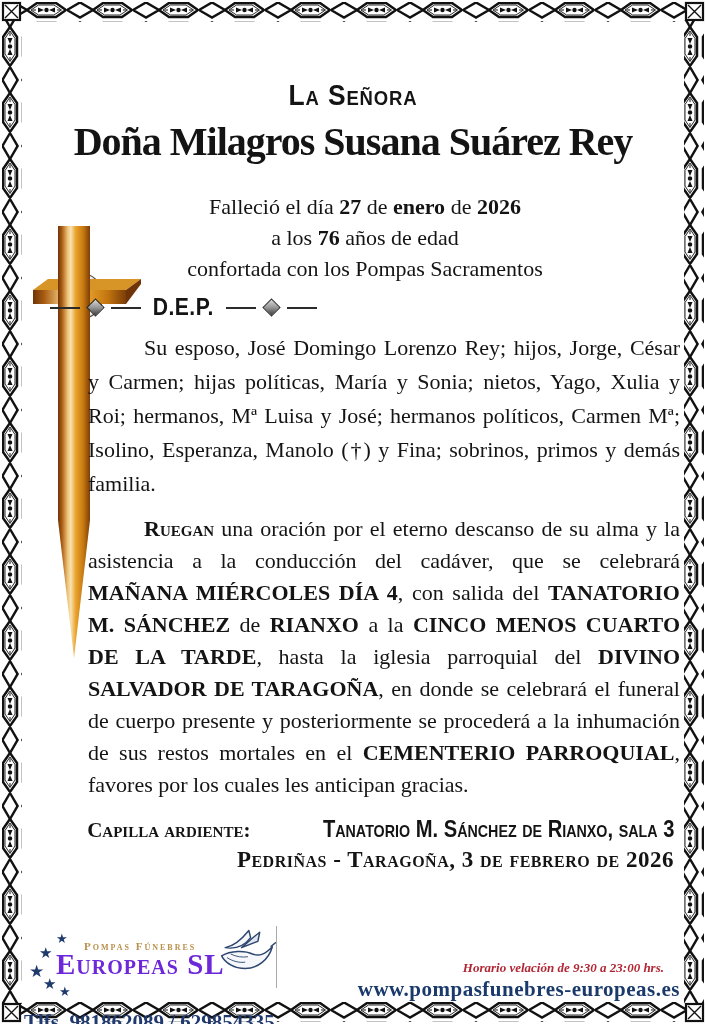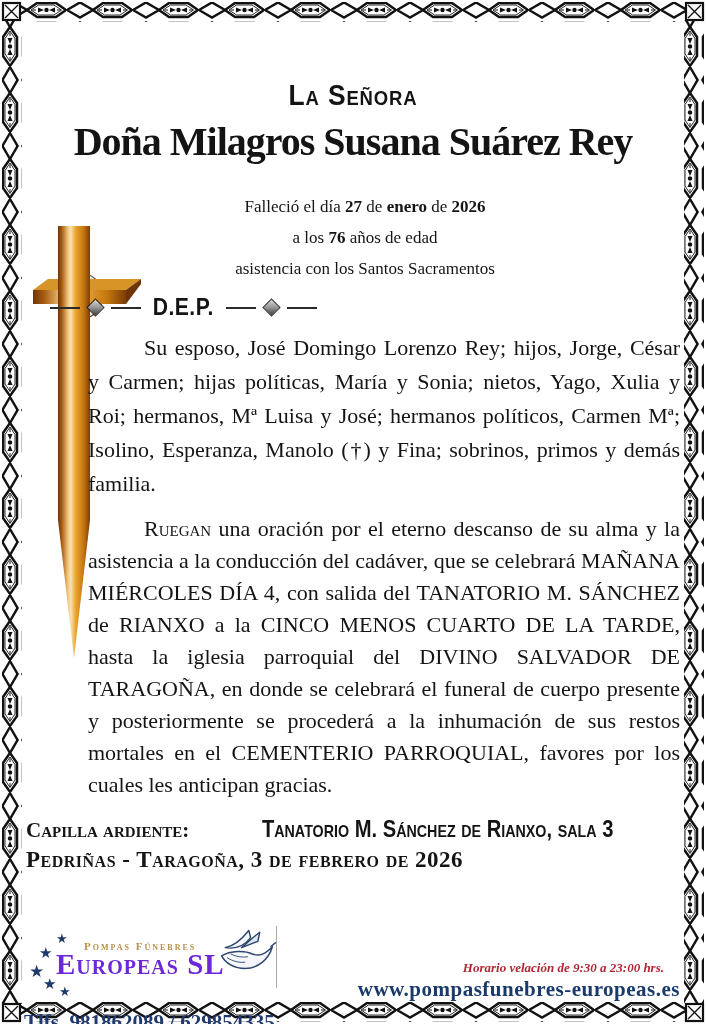--- a/index.html
+++ b/index.html
@@ -9,38 +9,38 @@
   .border-svg{position:absolute;left:0;top:0;pointer-events:none;}
 
   .content{position:absolute;left:26px;top:26px;right:26px;bottom:26px;}
 
   .honorific{margin-top:52px;text-align:center;font-family:"Liberation Sans",sans-serif;
              font-weight:bold;font-variant:small-caps;font-size:30px;letter-spacing:1px;
              transform:scaleX(.88);}
   .name{margin-top:6px;text-align:center;font-weight:bold;font-size:40px;
         letter-spacing:-1px;white-space:nowrap;}
 
-  .death-block{margin-top:26px;margin-left:24px;text-align:center;font-size:17px;line-height:31px;}
+  .death-block{margin-top:26px;margin-left:24px;text-align:center;font-size:22px;line-height:31px;}
   .death-line .b{font-weight:bold;}
 
   .dep-row{margin-top:10px;margin-left:24px;display:flex;align-items:center;gap:9px;}
   .dep-line{width:30px;height:0;border-top:2px solid #2b2b2b;}
   .dep-diamond{width:11px;height:11px;transform:rotate(45deg);
                background:linear-gradient(135deg,#d9d9d9 0%,#8f8f8f 55%,#3c3c3c 100%);
                border:1px solid #2e2e2e;}
   .dep-label{font-family:"Liberation Sans",sans-serif;font-weight:bold;font-size:23px;
              letter-spacing:.5px;transform:scaleX(.92);}
 
   .para{margin-left:62px;margin-right:0;text-align:justify;}
   .family{margin-top:10px;font-weight:normal;font-size:22px;line-height:34px;text-indent:56px;}
   .notice{margin-top:12px;font-size:22px;line-height:32px;text-indent:56px;}
-  .notice .b{font-weight:normal;}
+  .notice .b{font-weight:bold;}
   .sc{font-variant:small-caps;}
 
-  .wake{margin-top:14px;margin-right:6px;text-align:left;}
+  .wake{margin-top:14px;margin-right:6px;text-align:right;}
   .wake-line1{white-space:nowrap;}
   .wake-label{font-weight:bold;font-variant:small-caps;font-size:21px;}
   .wake-venue{display:inline-block;font-family:"Liberation Sans",sans-serif;font-weight:bold;
               font-variant:small-caps;font-size:24px;transform:scaleX(.84);transform-origin:right center;}
   .wake-placedate{margin-top:4px;font-weight:bold;font-variant:small-caps;font-size:23px;letter-spacing:.5px;}
 
   .logo-block{position:absolute;left:26px;top:922px;width:260px;height:64px;}
   .star{position:absolute;color:#1e3a6b;line-height:1;}
   .star.s1{left:30px;top:10px;font-size:13px;}
   .star.s2{left:13px;top:24px;font-size:15px;}
@@ -123,21 +123,21 @@
   </svg>
 </div>
 
 <div class="content">
   <div class="honorific">La Señora</div>
   <div class="name">Doña Milagros Susana Suárez Rey</div>
 
   <div class="death-block">
     <div class="death-line"><span>Falleció el día </span><span class="b">27</span><span> de </span><span class="b">enero</span><span> de </span><span class="b">2026</span></div>
     <div class="death-line"><span>a los </span><span class="b">76</span><span> años de edad</span></div>
-    <div class="death-line">asistencia con los Santos Sacramentos</div>
+    <div class="death-line">confortada con los Pompas Sacramentos</div>
   </div>
 
   <div class="dep-row">
     <span class="dep-line"></span>
     <span class="dep-diamond"></span>
     <span class="dep-line"></span>
     <span class="dep-label">D.E.P.</span>
     <span class="dep-line"></span>
     <span class="dep-diamond"></span>
     <span class="dep-line"></span>

